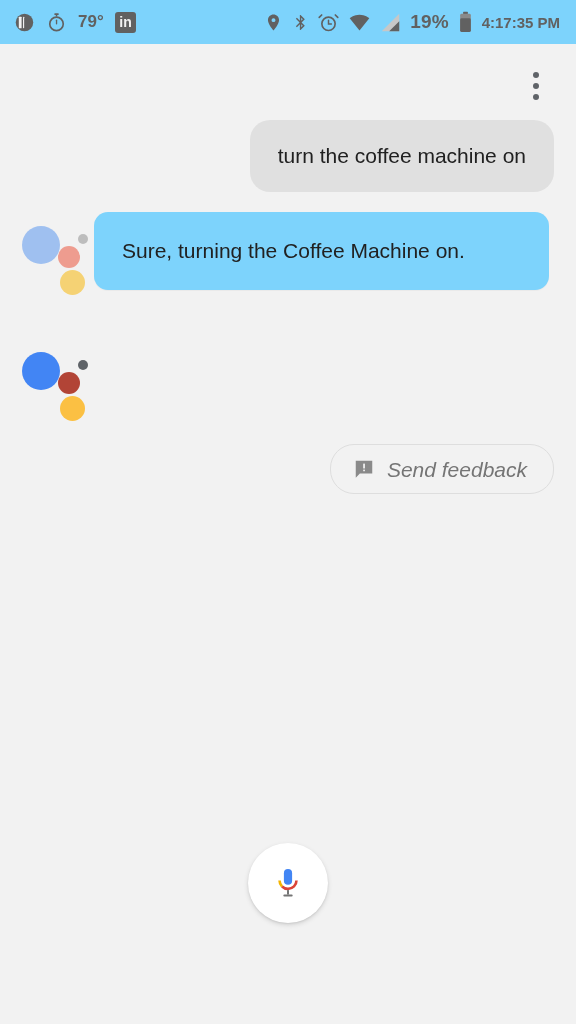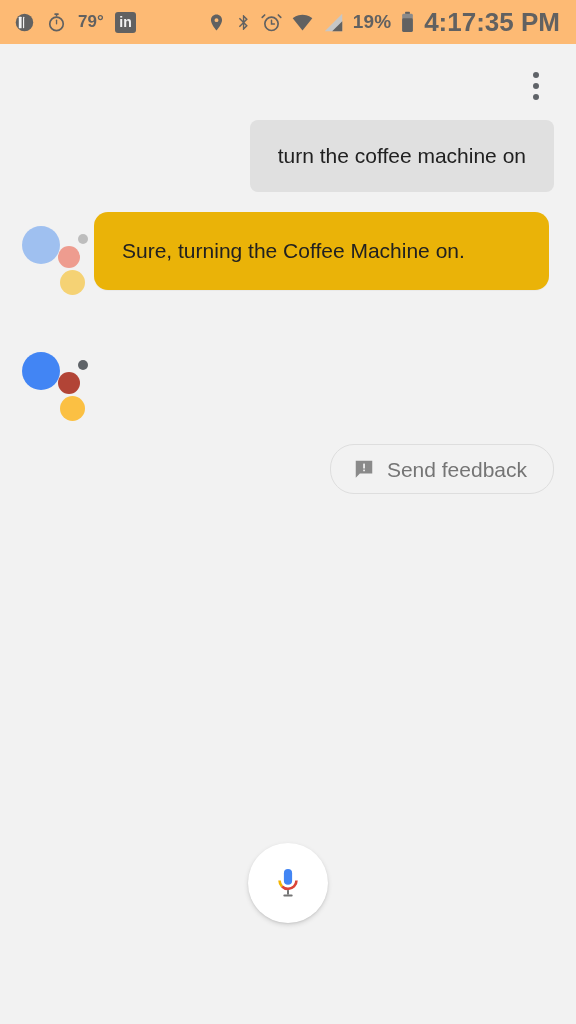--- a/index.html
+++ b/index.html
@@ -20,21 +20,21 @@
   
   .status-bar {
     height: 44px;
     display: flex;
     align-items: center;
     padding: 0 16px 0 14px;
     color: #616161;
     font-size: 19px;
     font-weight: bold;
     letter-spacing: 0.1px;
-    background: #fdba74;
+    background: #7dd3fc;
   }
   .status-left {
     display: flex;
     align-items: center;
     gap: 11px;
   }
   .status-spacer { flex: 1 1 auto; }
   .status-right {
     display: flex;
     align-items: center;
@@ -46,21 +46,21 @@
     justify-content: center;
     flex: none;
   }
   .sb-text {
     font-size: 19px;
     font-weight: bold;
     color: #616161;
     white-space: nowrap;
   }
   .sb-temp { font-size: 17px; }
-  .sb-clock { font-size: 26px; letter-spacing: 0px; }
+  .sb-clock { font-size: 15px; letter-spacing: 0px; }
 
   
   .li-box {
     width: 21px; height: 21px;
     background: #616161;
     border-radius: 3px;
     position: relative;
   }
   .li-box::before {
     content: "in";
@@ -117,28 +117,28 @@
   .bubble {
     max-width: 78%;
     font-size: 21px;
     line-height: 33px;
     color: #212121;
     word-wrap: break-word;
   }
 
   .bubble-user {
     background: #e0e0e0;
-    border-radius: 8px;
+    border-radius: 20px;
     padding: 19px 28px 20px 28px;
     text-align: left;
     margin-left: 48px;
   }
 
   .bubble-assistant {
-    background: #eab308;
+    background: #7dd3fc;
     border-radius: 14px;
     padding: 22px 26px 23px 28px;
     max-width: 455px;
     width: 455px;
     box-shadow: 0 1px 1px rgba(0,0,0,0.035);
   }
 
   
   .assistant-avatar {
     position: relative;
@@ -168,20 +168,21 @@
   .feedback-btn {
     display: inline-flex;
     align-items: center;
     gap: 12px;
     border: 1px solid #dedede;
     border-radius: 24px;
     background: transparent;
     padding: 13px 26px 13px 22px;
     cursor: pointer;
     font-family: "Liberation Sans", sans-serif;
+    font-style: italic;
   }
   .feedback-label {
     font-size: 21px;
     color: #757575;
     line-height: 1;
     white-space: nowrap;
   }
 
   
   .mic-fab-wrap {

